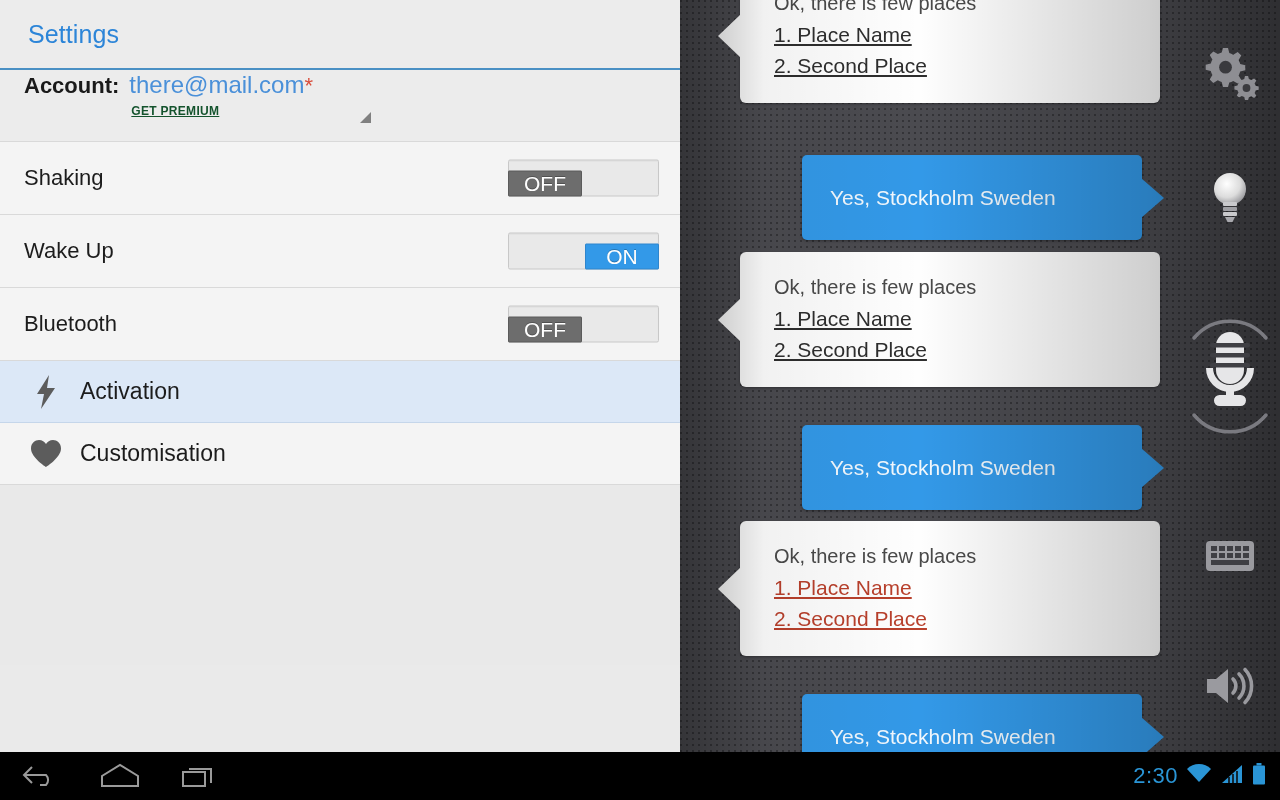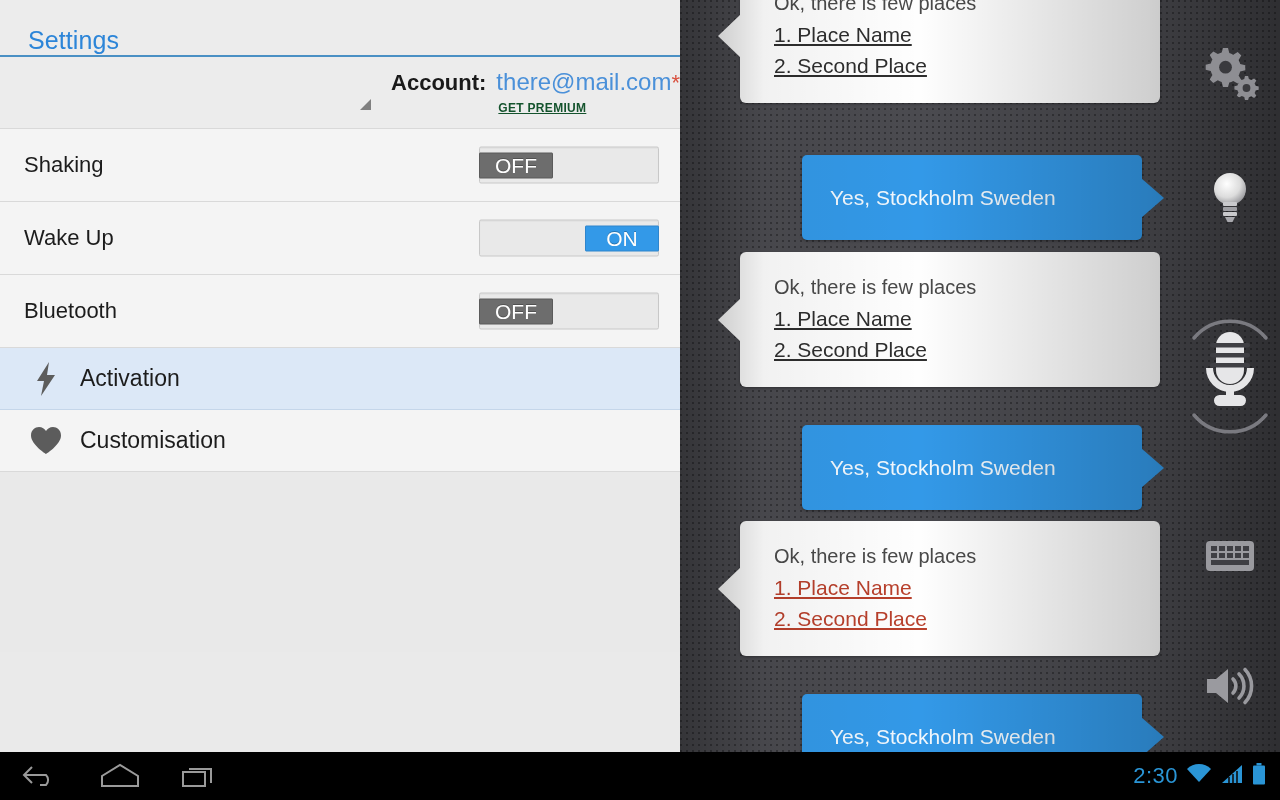--- a/index.html
+++ b/index.html
@@ -7,35 +7,35 @@
   body { font-family:"Liberation Sans", sans-serif; -webkit-font-smoothing:antialiased; }
 
   #screen { position:relative; width:1280px; height:800px; overflow:hidden; }
 
   
   #settings-panel{
     position:absolute; left:0; top:0; width:680px; height:752px;
     background:#eaeaea; overflow:hidden;
   }
   #settings-header{
-    height:57px; background:#ececec;
+    height:70px; background:#ececec;
     border-bottom:2px solid #4a90c4;
-    display:flex; align-items:flex-end; padding-left:28px;
+    display:flex; align-items:center; padding-left:28px;
   }
   #settings-title{
     font-size:25px; color:#2c85d8; font-weight:400; letter-spacing:0.1px;
   }
   .row{
     position:relative; background:#f4f4f4;
     border-bottom:1px solid #d9d9d9;
     display:flex; align-items:center;
   }
   #account-row{
     height:72px; background:#ececec; padding-left:24px;
-    align-items:flex-start; padding-top:10px;justify-content:flex-end;
+    align-items:flex-start; 
   }
   #account-label{
     font-size:22px; font-weight:bold; color:#1a1a1a; line-height:32px;
   }
   #account-block{ margin-left:10px; }
   #account-email{
     font-size:24px; color:#4a90d9; line-height:30px; display:block;
   }
   #account-email .star{ color:#d9503e; font-size:22px; }
   #get-premium{
@@ -48,23 +48,23 @@
     width:0;height:0;
     border-left:11px solid transparent;
     border-bottom:11px solid #808080;
   }
 
   .toggle-row{ height:73px; padding-left:24px; }
   .row-label{ font-size:22px; color:#1c1c1c; font-weight:400; }
 
   .toggle{
     position:absolute; right:21px; top:50%; transform:translateY(-50%);
-    width:180px; height:37px;
+    width:151px; height:37px;
     background:#e9e9e9; border:1px solid #c8c8c8; border-radius:2px;
-    display:flex; align-items:center;
+    display:flex; align-items:flex-end;
     box-shadow: inset 0 1px 1px rgba(0,0,0,.05);
   }
   .knob{
     width:74px; display:flex; align-items:center; justify-content:center;
     font-size:21px; color:#fff; font-weight:400;
     border-radius:1px;
     text-shadow:0 -1px 0 rgba(0,0,0,.25);
   }
   .toggle.off .knob{ background:#6d6d6d; border:1px solid #5b5b5b; margin:-1px; }
   .toggle.on { justify-content:flex-end; }

